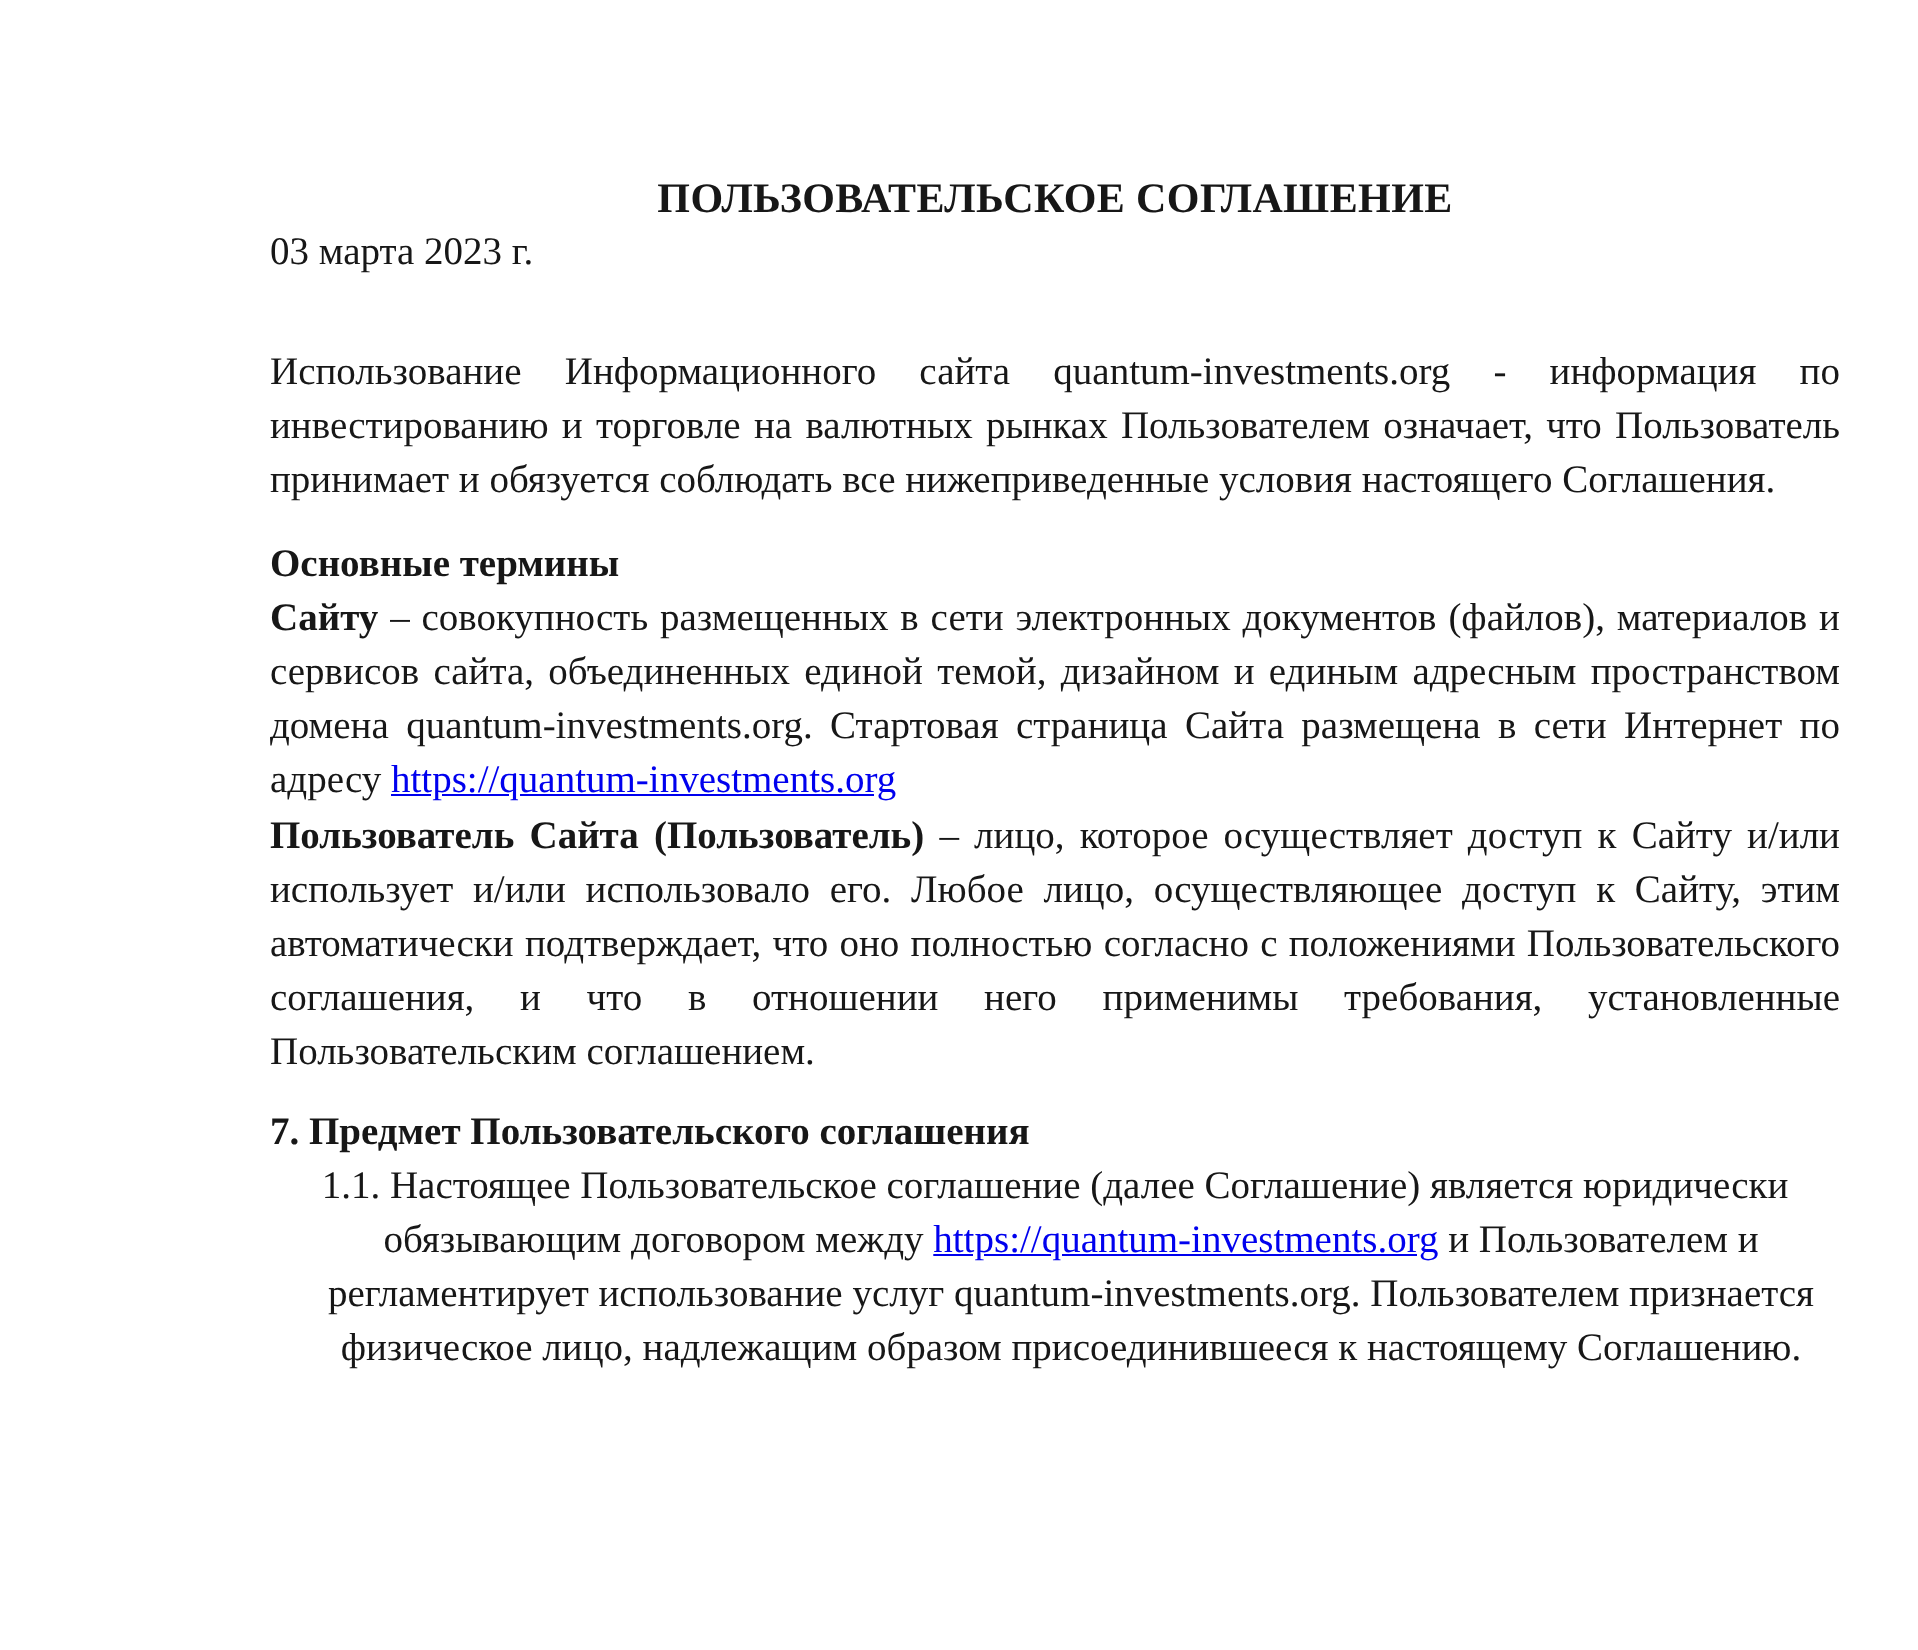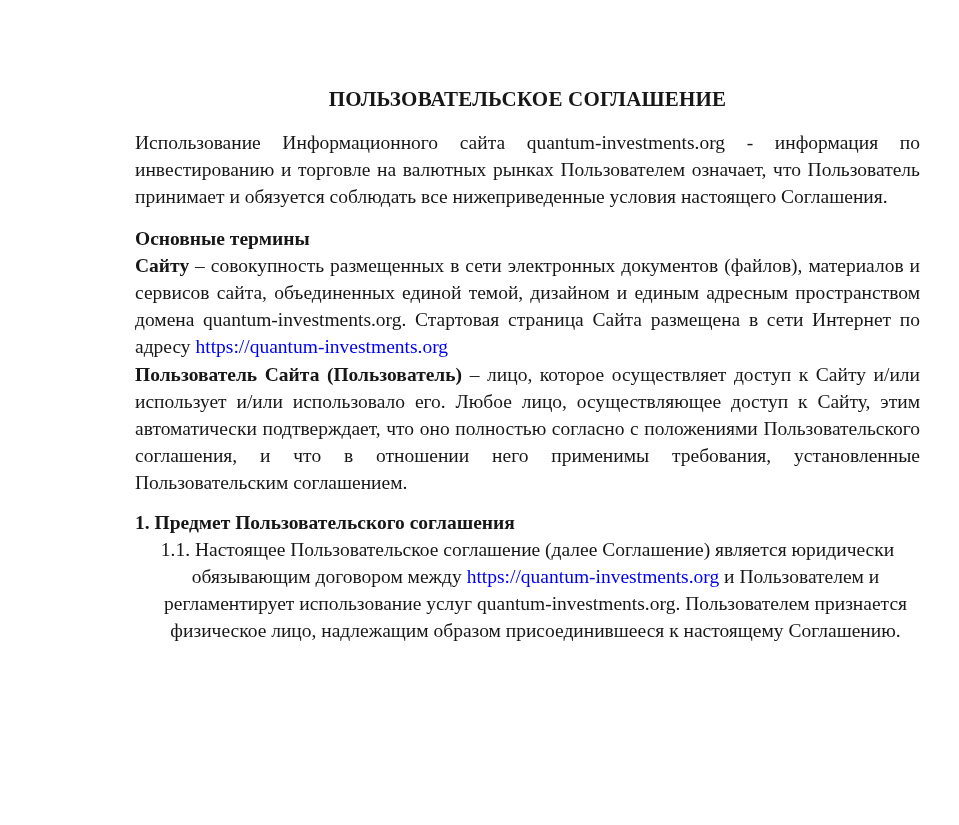--- a/index.html
+++ b/index.html
@@ -38,69 +38,71 @@
     line-height: 28px;
   }
 
   .para {
     margin: 0;
     font-size: 19.5px;
     line-height: 27.2px;
     text-align: justify;
   }
 
-  .intro { margin-top: 16px; font-family: Liberation Serif, serif; }
+  .intro { margin-top: 32px; font-family: Liberation Serif, serif; }
 
   .block-heading {
     margin: 0;
     font-size: 19.5px;
     line-height: 27.2px;
     font-weight: bold;
   }
 
   .terms-heading { margin-top: 14px; }
 
   .section1-heading { margin-top: 12px; }
 
   .term-name { font-weight: bold; }
 
   .doc-link {
     color: #0000ee;
+    text-decoration: underline;
     cursor: pointer;
   }
 
   .list-item {
     margin: 0;
     font-size: 19.5px;
     line-height: 27.2px;
     text-align: center;
     padding-left: 16px;
     text-indent: -16px;
   }
 </style>
 </head>
 <body>
 
 <div class="page">
   <div class="content">
 
     <h1 class="doc-title">ПОЛЬЗОВАТЕЛЬСКОЕ СОГЛАШЕНИЕ</h1>
 
+    <div class="doc-date">03 марта 2023 г.</div>
 
     <p class="para intro">Использование Информационного сайта quantum-investments.org - информация по инвестированию и торговле на валютных рынках Пользователем означает, что Пользователь принимает и обязуется соблюдать все нижеприведенные условия настоящего Соглашения.</p>
 
     <div>
       <div class="block-heading terms-heading">Основные термины</div>
 
       <p class="para"><span class="term-name">Сайту</span><span> – совокупность размещенных в сети электронных документов (файлов), материалов и сервисов сайта, объединенных единой темой, дизайном и единым адресным пространством домена quantum-investments.org. Стартовая страница Сайта размещена в сети Интернет по адресу </span><a class="doc-link">https://quantum-investments.org</a></p>
 
       <p class="para"><span class="term-name">Пользователь Сайта (Пользователь)</span><span> – лицо, которое осуществляет доступ к Сайту и/или использует и/или использовало его. Любое лицо, осуществляющее доступ к Сайту, этим автоматически подтверждает, что оно полностью согласно с положениями Пользовательского соглашения, и что в отношении него применимы требования, установленные Пользовательским соглашением.</span></p>
 
     </div>
 
     <div>
-      <div class="block-heading section1-heading">1. Предмет Пользовательского соглашения</div>
+      <div class="block-heading section1-heading">7. Предмет Пользовательского соглашения</div>
 
       <p class="list-item"><span>1.1.</span> <span>Настоящее Пользовательское соглашение (далее Соглашение) является юридически обязывающим договором между </span><a class="doc-link">https://quantum-investments.org</a><span> и Пользователем и регламентирует использование услуг quantum-investments.org. Пользователем признается физическое лицо, надлежащим образом присоединившееся к настоящему Соглашению.</span></p>
     </div>
 
   </div>
 </div>
 
 </body></html>

